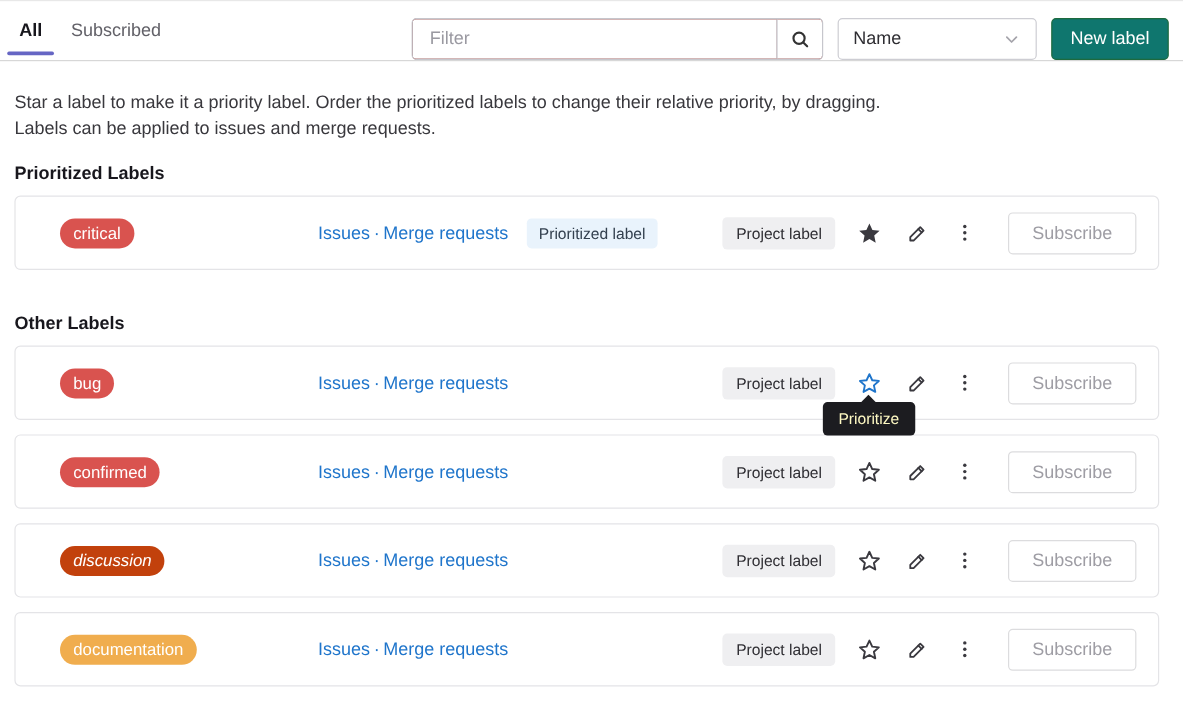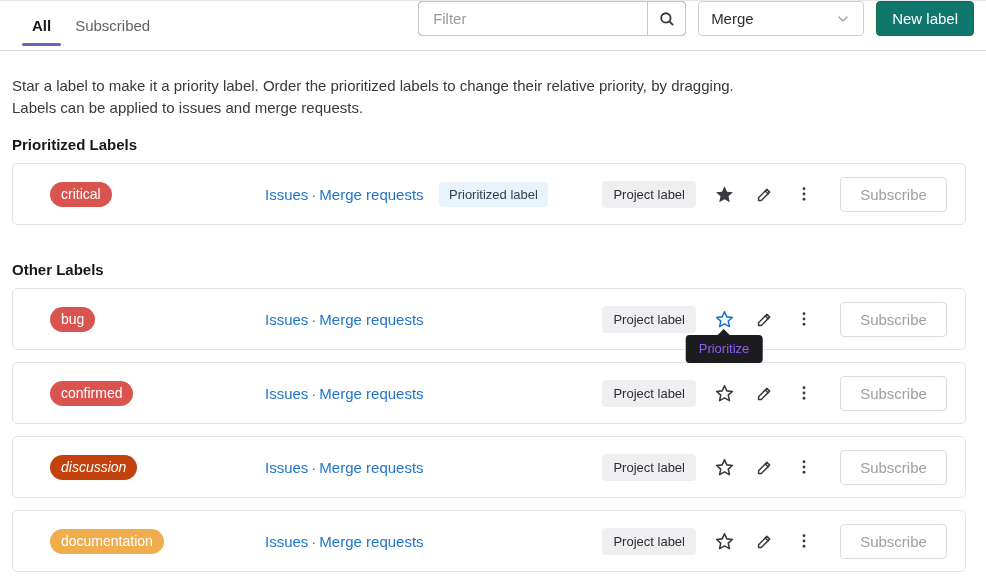--- a/index.html
+++ b/index.html
@@ -7,25 +7,25 @@
   body {
     font-family: "Liberation Sans", sans-serif;
     background: #ffffff;
     color: #303030;
     font-size: 15px;
   }
 
   
   .topbar {
     display: flex;
-    align-items: flex-start;
+    align-items: flex-end;
     height: 51px;
     border-top: 1px solid #e8e8e8;
     border-bottom: 1px solid #d7d7d7;
-    padding: 0 12px 0 16px;
+    padding: 0 12px 0 0;
     background: #fff;
   }
   .tabs { display: flex; height: 100%; margin-left: 4px; }
   .tab {
     display: flex; align-items: center;
     padding: 0 12px;
     color: #626168;
     cursor: pointer;
     position: relative;
     font-size: 15px;
@@ -36,21 +36,21 @@
     position: absolute;
     left: 2px; right: 2px; bottom: 4px;
     height: 3px;
     background: #6666c4;
     border-radius: 2px;
   }
 
   .toolbar { margin-left: auto; display: flex; align-items: center; gap: 12px; }
   .filter-group {
     display: flex; align-items: stretch;
-    width: 268px; height: 35px;
+    width: 343px; height: 35px;
     border: 1px solid #c6c6cc;
     border-radius: 4px;
     background: #7f1d1d;
     overflow: hidden;
   }
   .filter-input {
     flex: 1; border: none; outline: none;
     padding: 0 14px;
     font-size: 15px; color: #4a4a4a;
     font-family: "Liberation Sans", sans-serif;
@@ -163,21 +163,21 @@
     text-align: center;
   }
 
   
   .tooltip {
     position: absolute;
     top: 36px;
     left: 50%;
     transform: translateX(-50%);
     background: #1c1c20;
-    color: #8b5cf6;
+    color: #fef9c3;
     font-size: 13px;
     padding: 6px 13px 7px;
     border-radius: 4px;
     white-space: nowrap;
     z-index: 10;
   }
   .tooltip::before {
     content: "";
     position: absolute;
     top: -6px;
@@ -203,21 +203,21 @@
       <button class="search-btn">
         <span>
           <svg width="18" height="18" viewBox="0 0 24 24" fill="none" stroke="currentColor" stroke-width="2.4" stroke-linecap="round">
             <circle cx="10.5" cy="10.5" r="6.2"></circle>
             <line x1="15.2" y1="15.2" x2="19.5" y2="19.5"></line>
           </svg>
         </span>
       </button>
     </div>
     <div class="sort-dropdown">
-      <span>Merge</span>
+      <span>Name</span>
       <span class="chev">
         <svg width="16" height="16" viewBox="0 0 24 24" fill="none" stroke="currentColor" stroke-width="2.2" stroke-linecap="round" stroke-linejoin="round">
           <polyline points="6 9 12 15 18 9"></polyline>
         </svg>
       </span>
     </div>
     <button class="new-label-btn">New label</button>
   </div>
 </div>
 

